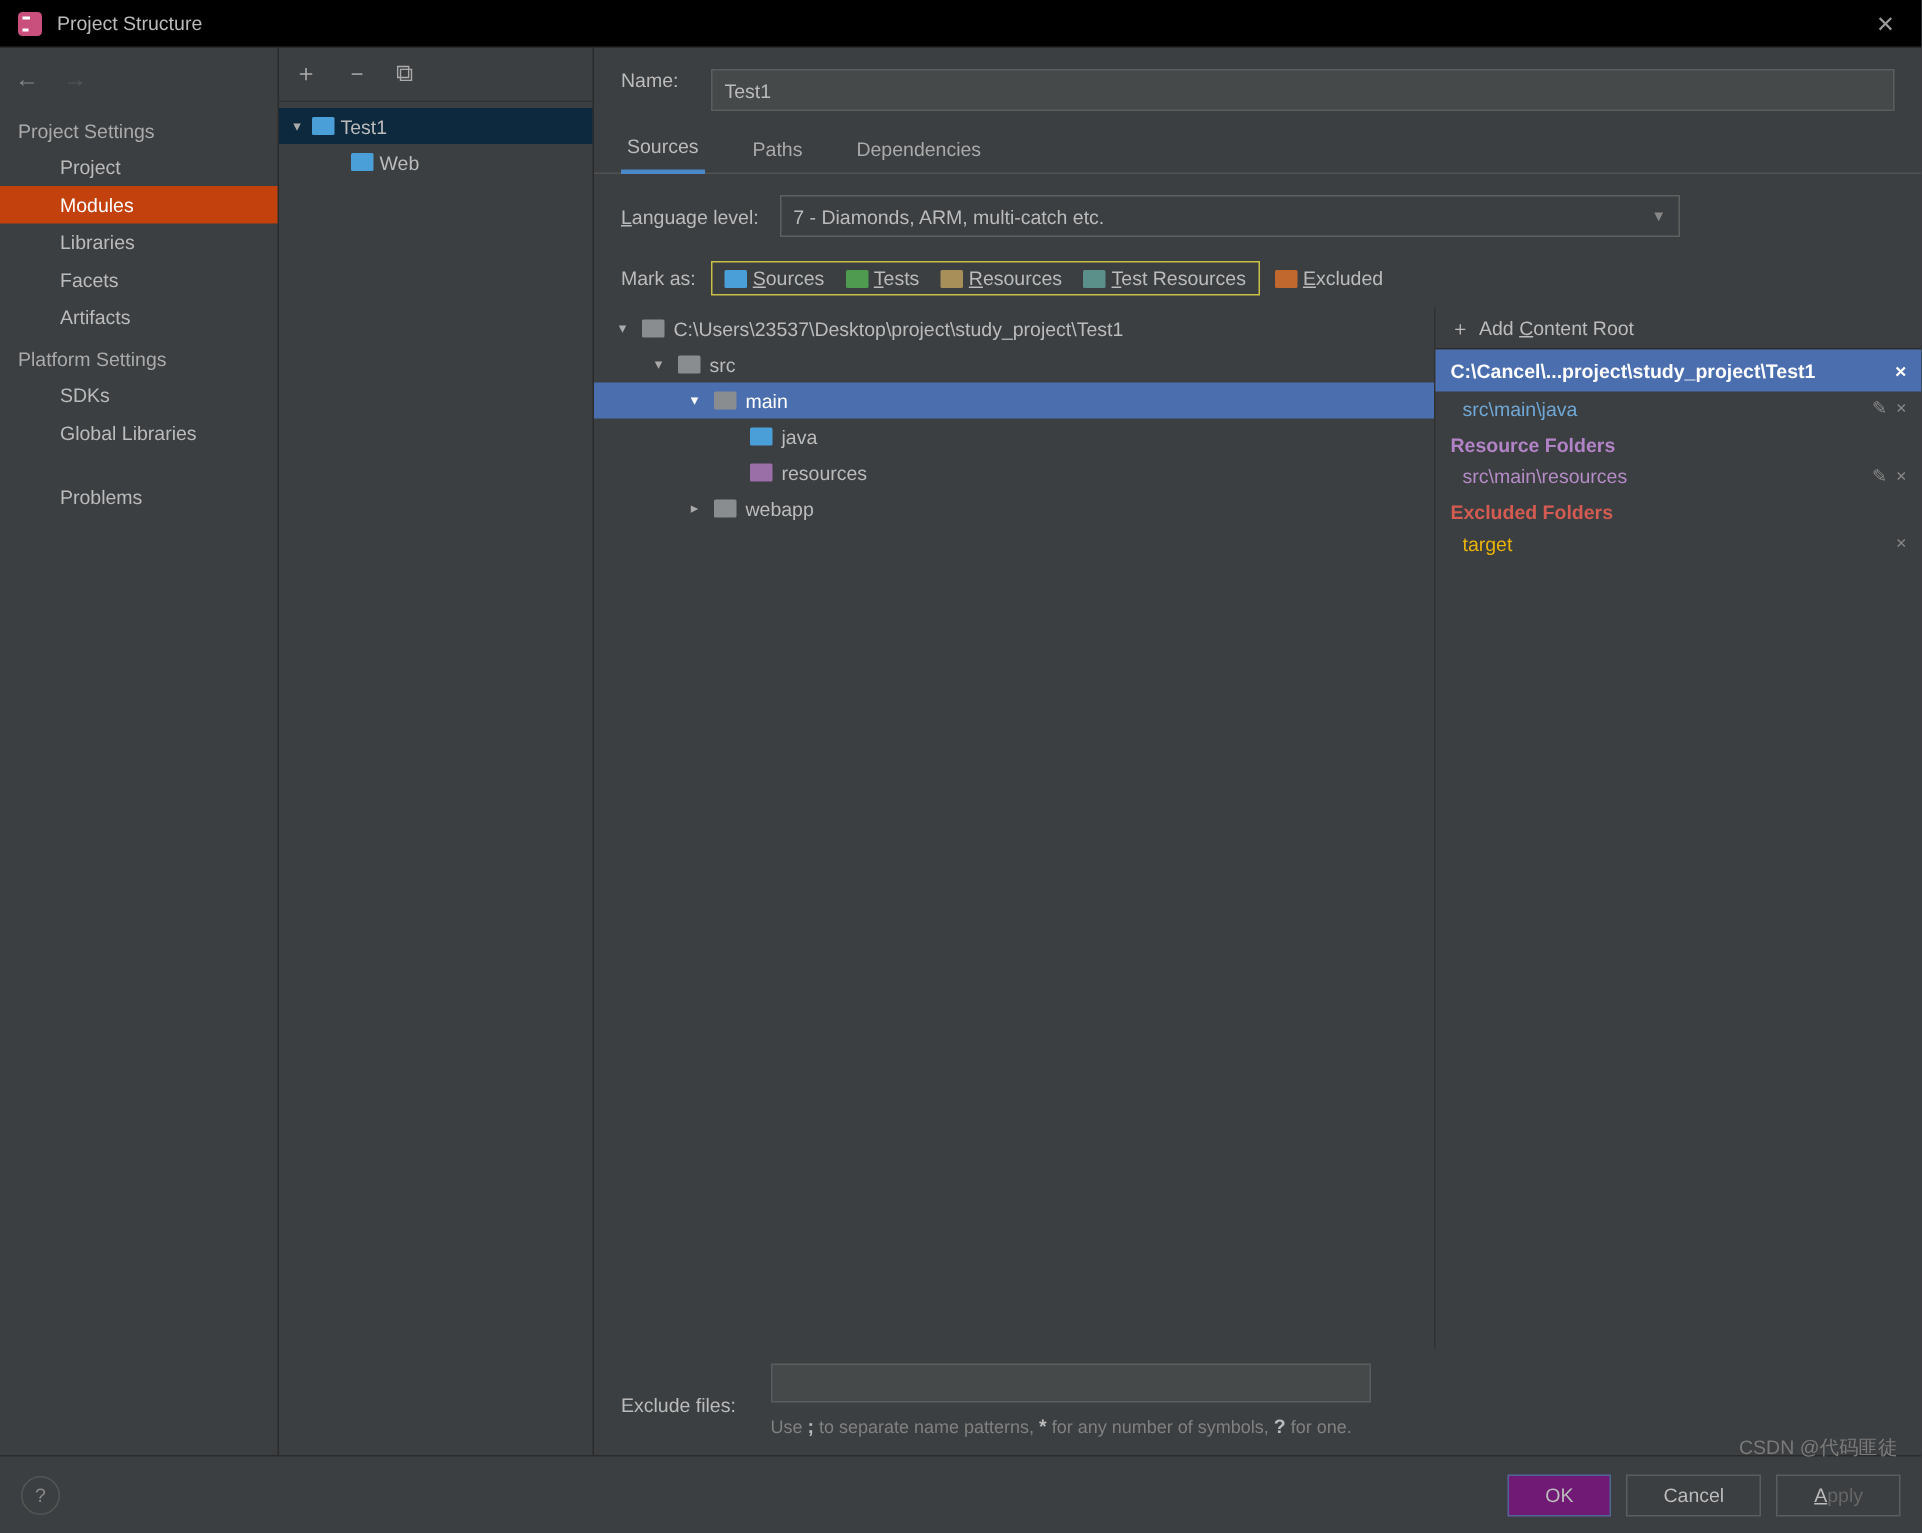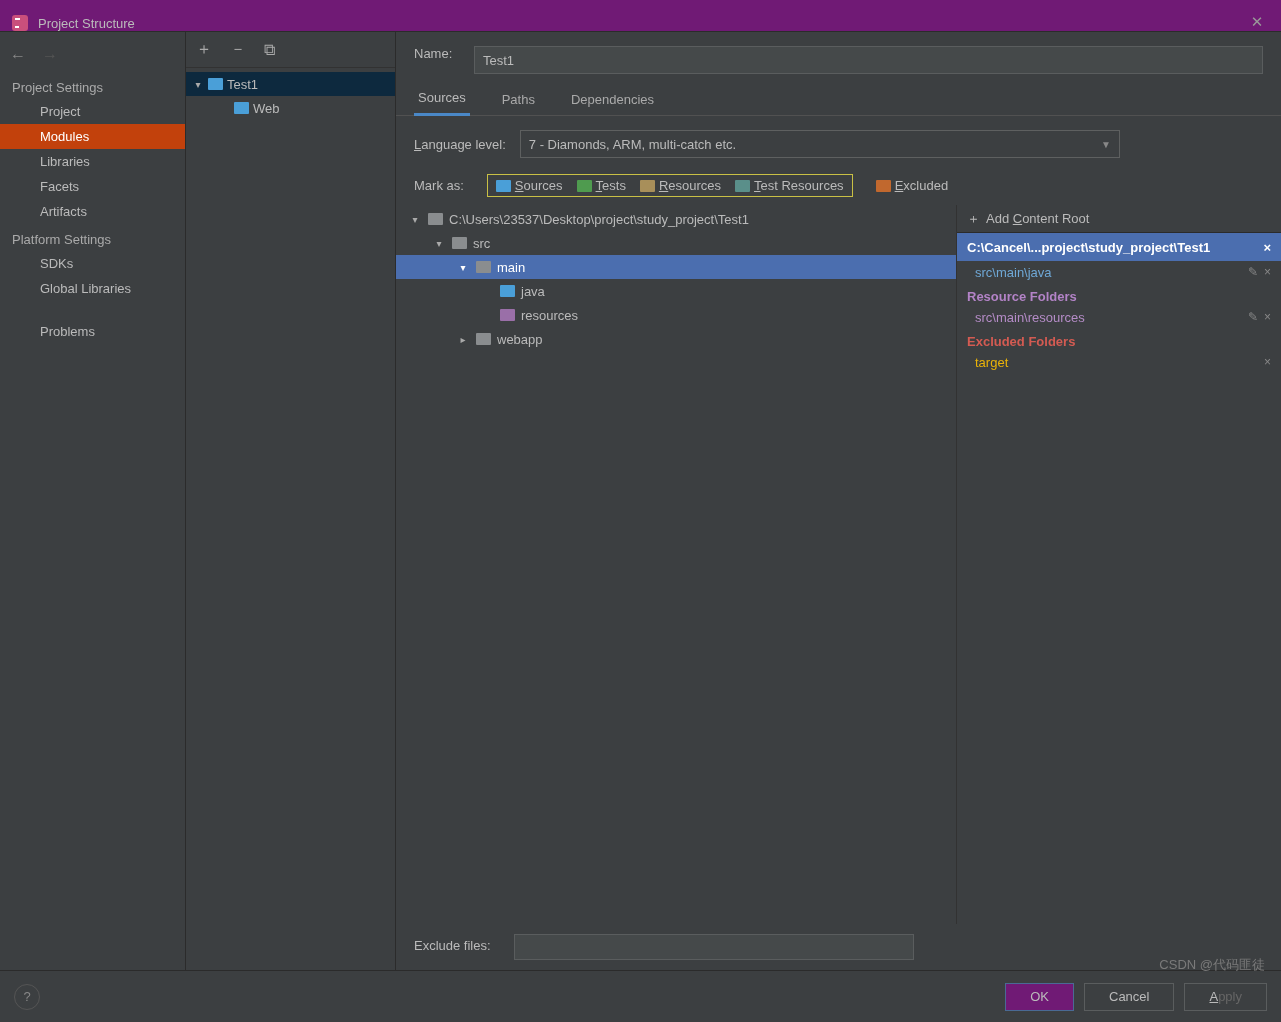--- a/index.html
+++ b/index.html
@@ -1,17 +1,17 @@
 <!DOCTYPE html>
 <html><head>
 <meta charset="utf-8">
 <style>
 *{box-sizing:border-box;margin:0;padding:0;font-family:"Segoe UI",Arial,sans-serif;font-size:13px;color:#bbbbbb;user-select:none}
 body{background:#3c3f41;width:1281px;height:1022px;overflow:hidden;display:flex;flex-direction:column}
-.titlebar{height:32px;background:#701a75;display:flex;align-items:flex-end;padding:0 8px;border-bottom:1px solid #2b2b2b}
+.titlebar{height:32px;background:#000000;display:flex;align-items:center;padding:0 8px;border-bottom:1px solid #2b2b2b}
 .titlebar .app-icon{width:16px;height:16px;margin-right:10px;margin-left:4px}
 .titlebar .title{flex:1}
 .titlebar .close-x{width:32px;text-align:center;font-size:15px;color:#999}
 .body{flex:1;display:flex;min-height:0}
 .left-nav{width:186px;background:#3c3f41;border-right:1px solid #2b2b2b;display:flex;flex-direction:column;padding-top:4px}
 .nav-toolbar{height:36px;display:flex;align-items:center;padding:0 10px;gap:16px}
 .nav-arrow{font-size:16px;color:#888}
 .nav-arrow.disabled{color:#555}
 .nav-group{padding:8px 12px 4px 12px;color:#aaaaaa}
 .nav-item{padding:5px 12px 5px 40px;cursor:pointer}
@@ -30,21 +30,21 @@
 .name-row label{width:50px}
 .name-input{flex:1;height:28px;background:#45494a;border:1px solid #5a5d5e;padding:0 8px;color:#bbb}
 .tabs{display:flex;border-bottom:1px solid #515151;padding:0 18px;gap:28px;height:32px;align-items:flex-end}
 .tab{padding:6px 4px 8px 4px;cursor:pointer;color:#aaa}
 .tab.active{color:#bbb;border-bottom:3px solid #4a88c7;margin-bottom:-1px}
 .lang-row{display:flex;align-items:center;padding:14px 18px 10px 18px;gap:14px}
 .lang-row label{white-space:nowrap}
 .lang-row label u{text-decoration:underline}
 .combo{flex:1;max-width:600px;height:28px;background:#3c3f41;border:1px solid #5e6060;display:flex;align-items:center;padding:0 8px;justify-content:space-between;cursor:pointer}
 .combo .tri{font-size:10px;color:#888}
-.mark-row{display:flex;align-items:center;padding:6px 18px 8px 18px;gap:23px}
+.mark-row{display:flex;align-items:center;padding:6px 18px 8px 18px;gap:10px}
 .mark-box{border:1px solid #c9c045;padding:3px 8px;display:flex;gap:14px;align-items:center}
 .mark-item{display:flex;align-items:center;gap:4px;cursor:pointer;white-space:nowrap}
 .folder-ic{width:15px;height:12px;display:inline-block;border-radius:1px}
 .ic-blue{background:#4a9fd8}
 .ic-green{background:#4f9b4f}
 .ic-gold{background:#a88f5a}
 .ic-teal{background:#5a8f8a}
 .ic-orange{background:#c1682e}
 .ic-grey{background:#8a8d8f}
 .ic-purple{background:#9a6fa8}
@@ -62,21 +62,21 @@
 .sect{padding:6px 10px 2px 10px;font-weight:bold}
 .sect-src{color:#5294c4}
 .sect-res{color:#b383c7}
 .sect-exc{color:#d45b52}
 .frow{display:flex;align-items:center;padding:2px 10px 2px 18px;gap:6px;cursor:pointer;height:22px}
 .frow .path{flex:1;overflow:hidden;text-overflow:ellipsis;white-space:nowrap}
 .frow .edit,.frow .del{color:#888;cursor:pointer;font-size:12px}
 .c-src{color:#6fa8d6}
 .c-res{color:#b58cc7}
 .c-exc{color:#eab308}
-.exclude-row{padding:10px 18px;display:flex;align-items:flex-start;gap:23px}
+.exclude-row{padding:10px 18px;display:flex;align-items:center;gap:23px}
 .exclude-row label{padding-top:4px}
 .ex-box{display:flex;flex-direction:column;gap:6px;flex:1;max-width:400px}
 .ex-input{height:26px;background:#45494a;border:1px solid #5a5d5e}
 .ex-hint{color:#808080;font-size:12px;line-height:1.5}
 .footer{height:52px;border-top:1px solid #2b2b2b;display:flex;align-items:center;padding:0 14px;gap:10px}
 .footer .help{width:26px;height:26px;border:1px solid #555;border-radius:50%;display:flex;align-items:center;justify-content:center;color:#888}
 .footer .spacer{flex:1}
 .btn{height:28px;padding:0 24px;border:1px solid #5a5d5e;background:#3c3f41;cursor:pointer;display:flex;align-items:center}
 .btn.primary{background:#701a75;border-color:#4a6a94}
 .btn.disabled{color:#666}
@@ -249,20 +249,21 @@
               <span class="del">×</span>
             </div>
           </div>
       </div>
     </div>
 
     <div class="exclude-row">
       <label>Exclude files:</label>
       <div class="ex-box">
         <input class="ex-input" style="">
+        <div class="ex-hint">Use <b>;</b> to separate name patterns, <b>*</b> for any number of symbols, <b>?</b> for one.</div>
       </div>
     </div>
   </div>
 </div>
 
 <div class="footer">
   <div class="help">?</div>
   <div class="spacer"></div>
   <div class="btn primary">OK</div>
   <div class="btn">Cancel</div>

